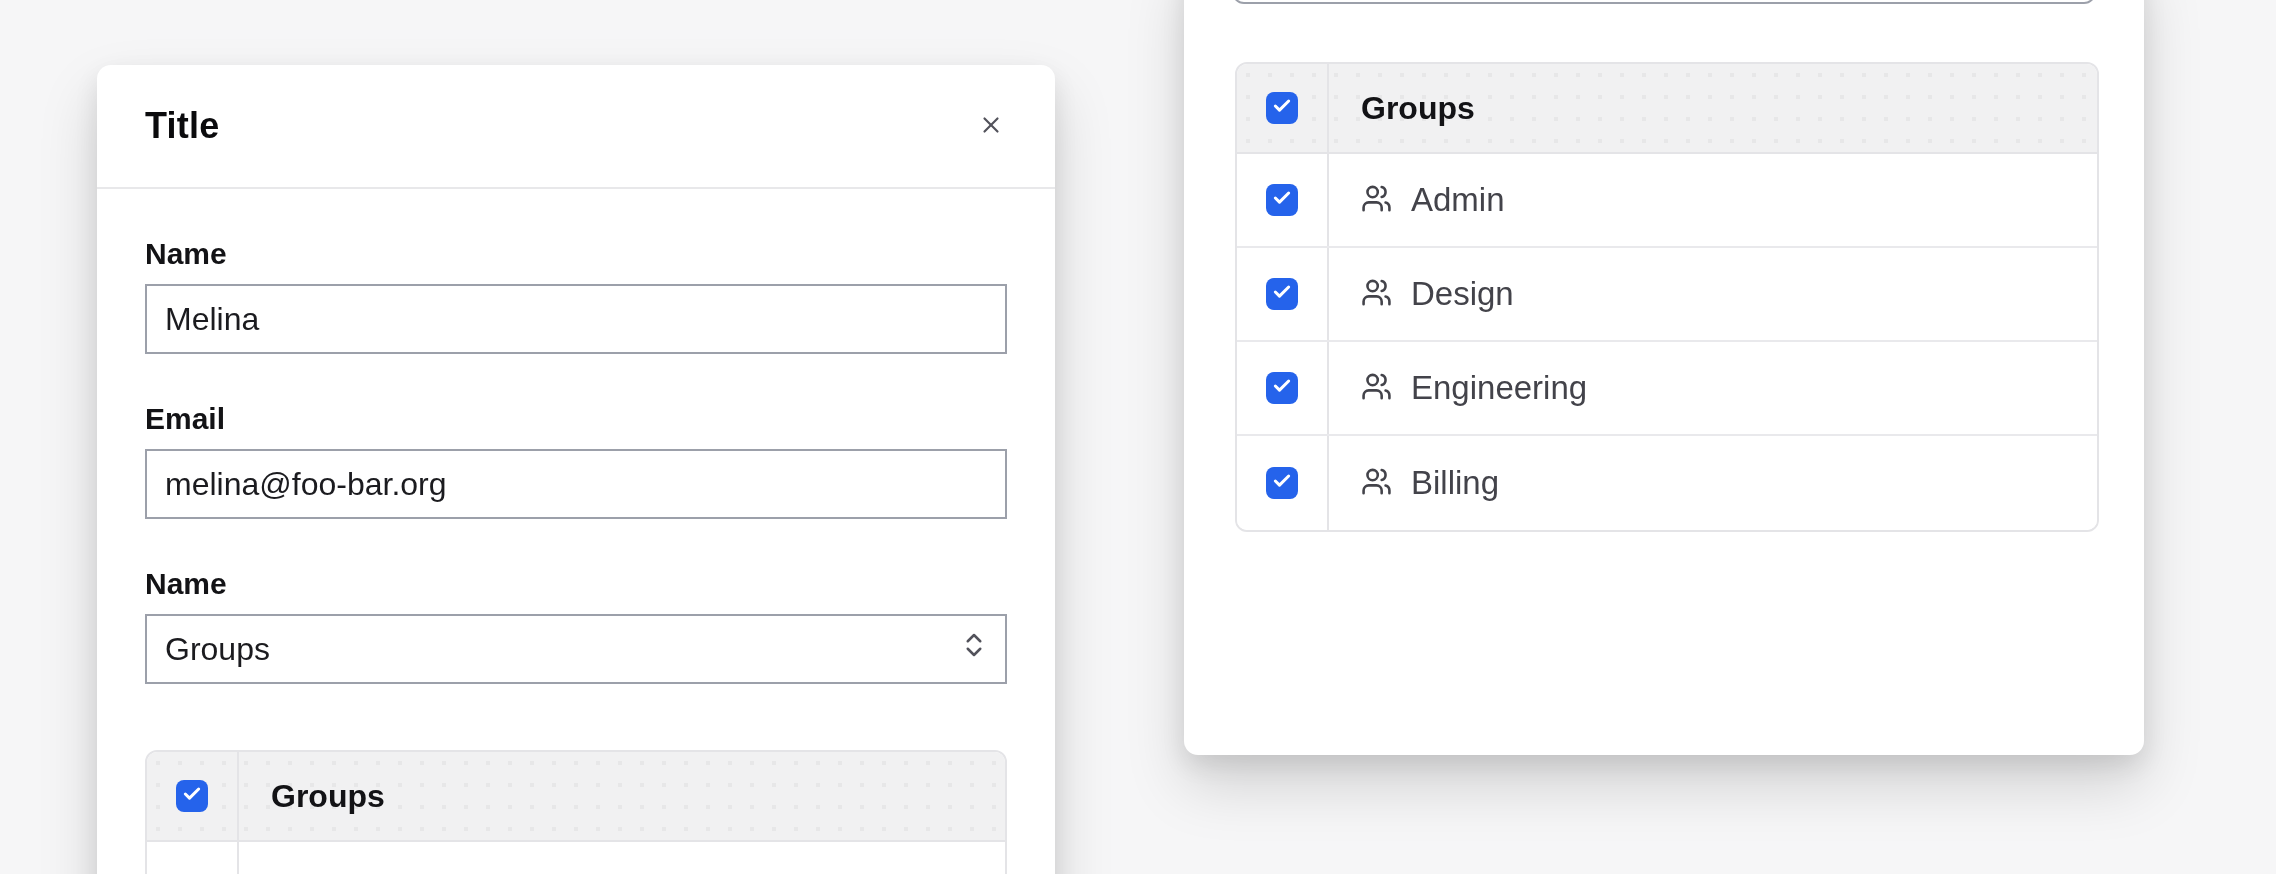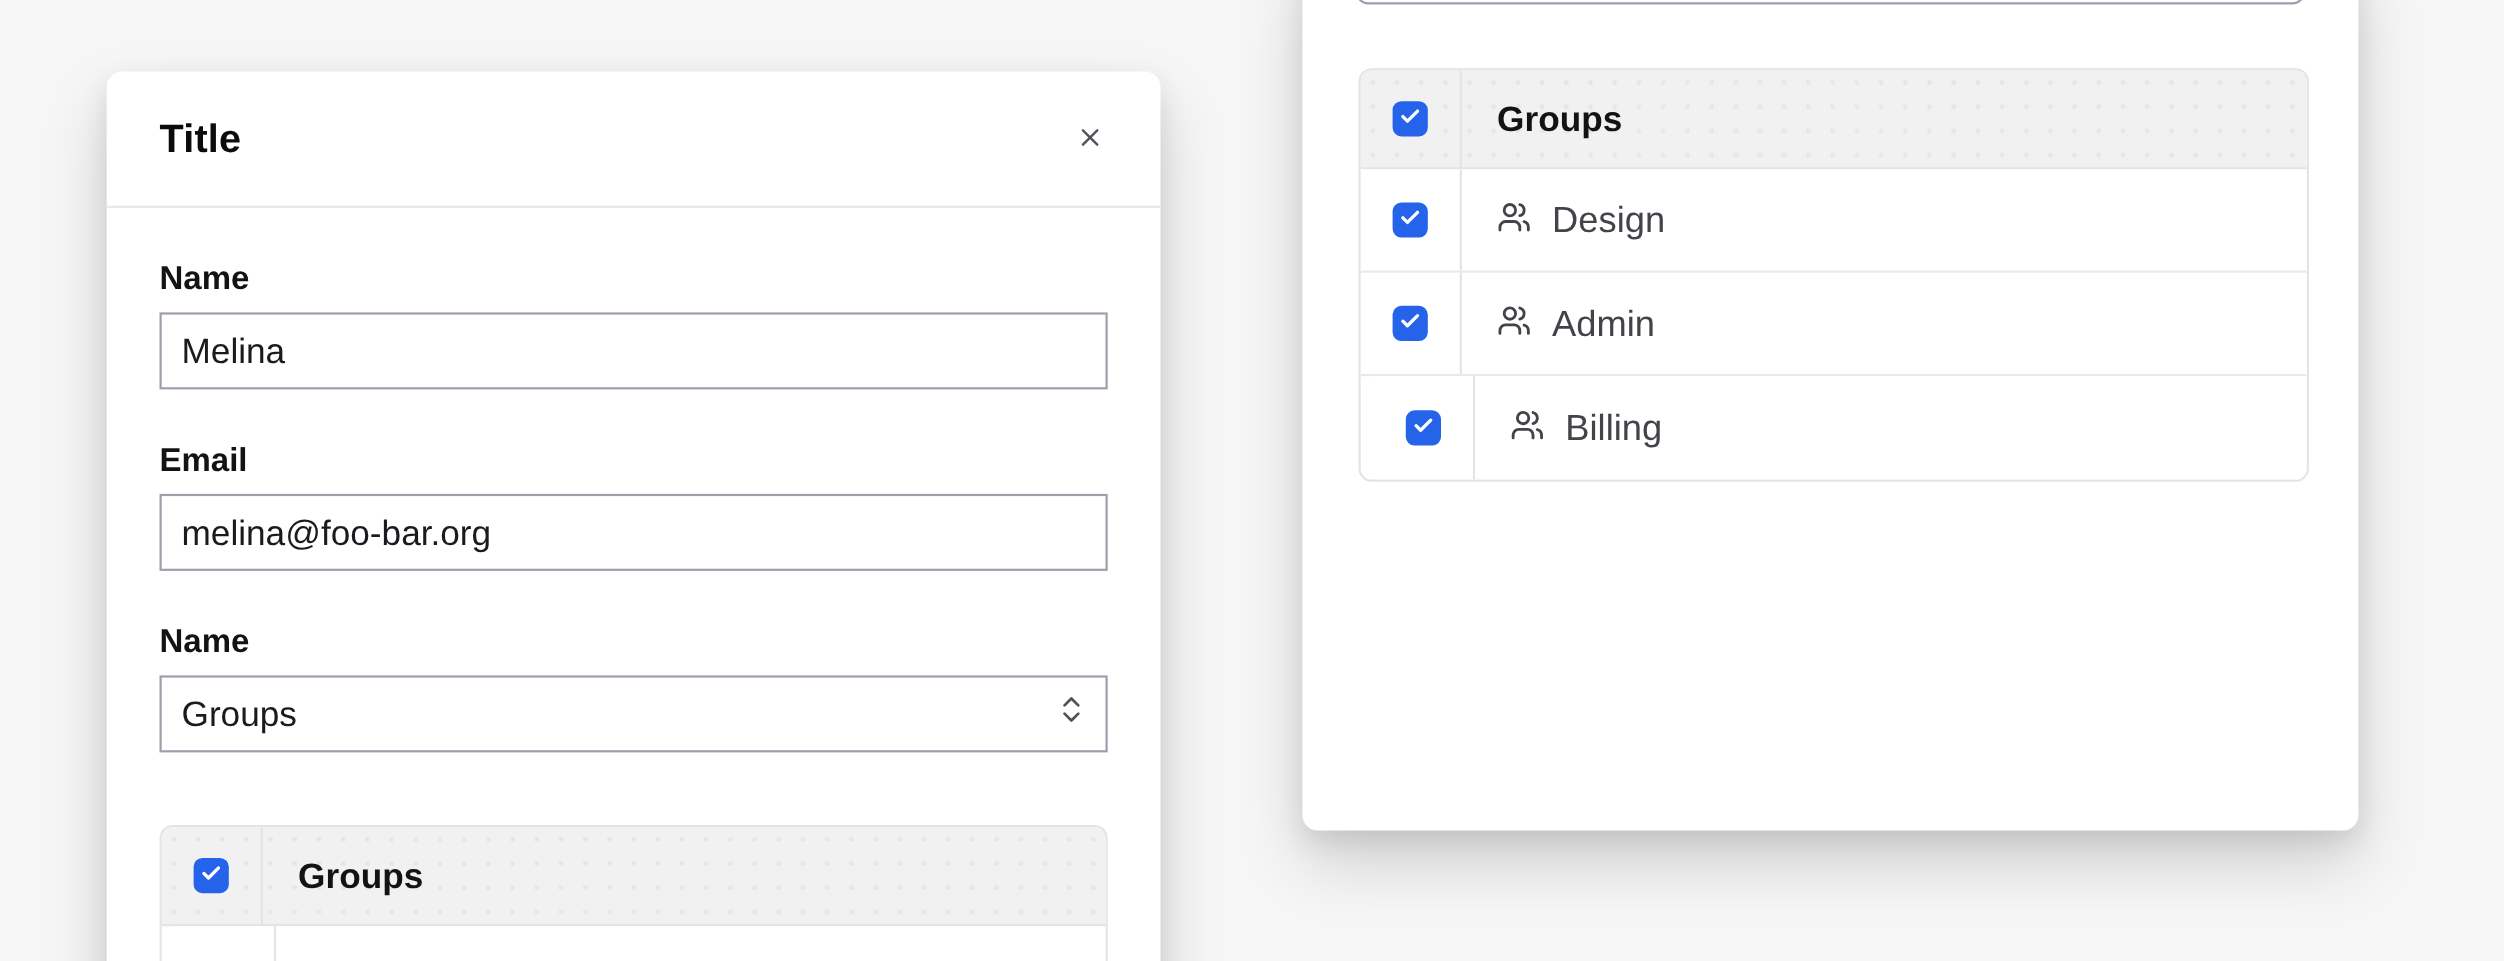--- a/index.html
+++ b/index.html
@@ -68,21 +68,21 @@
     background-color: #f1f1f2;
     background-image: radial-gradient(rgba(0,0,0,0.045) 2.2px, transparent 2.3px);
     background-size: 22px 22px;
     border-bottom: 2px solid #e4e4e7;
   }
   .gt-row {
     display: flex; height: 94px;
     border-bottom: 2px solid #e9e9ec;
     background: #fff;
   }
-  .gt-row:last-child { border-bottom: none; margin-left: 12px; }
+  .gt-row:last-child { border-bottom: none; }
   .cell-check {
     width: 92px; flex: 0 0 92px;
     display: flex; align-items: center; justify-content: center;
     border-right: 2px solid #e4e4e7;
   }
   .cell-main {
     flex: 1;
     display: flex; align-items: center;
     padding-left: 32px; gap: 19px; text-align: center;
   }
@@ -214,21 +214,21 @@
         </div>
         <div class="cell-main">
           <span>
             <svg class="users-ico" viewBox="0 0 24 24" fill="none" stroke="#43434a" stroke-width="2" stroke-linecap="round" stroke-linejoin="round" width="31" height="31">
                 <path d="M16 21v-2a4 4 0 0 0-4-4H6a4 4 0 0 0-4 4v2"></path>
                 <circle cx="9" cy="7" r="4"></circle>
                 <path d="M22 21v-2a4 4 0 0 0-3-3.87"></path>
                 <path d="M16 3.13a4 4 0 0 1 0 7.75"></path>
               </svg>
           </span>
-          <span class="gt-row-label">Design</span>
+          <span class="gt-row-label">Admin</span>
         </div>
       </div>
 
       <div class="gt-row">
         <div class="cell-check">
           <span class="checkbox">
             <span>
               <svg viewBox="0 0 24 24" fill="none" stroke="#ffffff" stroke-width="3.6" stroke-linecap="round" stroke-linejoin="round" width="20" height="20">
                   <polyline points="20 6 9 17 4 12"></polyline>
                 </svg>
@@ -237,42 +237,64 @@
         </div>
         <div class="cell-main">
           <span>
             <svg class="users-ico" viewBox="0 0 24 24" fill="none" stroke="#43434a" stroke-width="2" stroke-linecap="round" stroke-linejoin="round" width="31" height="31">
                 <path d="M16 21v-2a4 4 0 0 0-4-4H6a4 4 0 0 0-4 4v2"></path>
                 <circle cx="9" cy="7" r="4"></circle>
                 <path d="M22 21v-2a4 4 0 0 0-3-3.87"></path>
                 <path d="M16 3.13a4 4 0 0 1 0 7.75"></path>
               </svg>
           </span>
-          <span class="gt-row-label">Admin</span>
-        </div>
-      </div>
-
+          <span class="gt-row-label">Design</span>
+        </div>
+      </div>
 
       <div class="gt-row">
         <div class="cell-check">
           <span class="checkbox">
             <span>
               <svg viewBox="0 0 24 24" fill="none" stroke="#ffffff" stroke-width="3.6" stroke-linecap="round" stroke-linejoin="round" width="20" height="20">
                   <polyline points="20 6 9 17 4 12"></polyline>
                 </svg>
             </span>
           </span>
         </div>
         <div class="cell-main">
           <span>
             <svg class="users-ico" viewBox="0 0 24 24" fill="none" stroke="#43434a" stroke-width="2" stroke-linecap="round" stroke-linejoin="round" width="31" height="31">
                 <path d="M16 21v-2a4 4 0 0 0-4-4H6a4 4 0 0 0-4 4v2"></path>
                 <circle cx="9" cy="7" r="4"></circle>
                 <path d="M22 21v-2a4 4 0 0 0-3-3.87"></path>
                 <path d="M16 3.13a4 4 0 0 1 0 7.75"></path>
               </svg>
           </span>
+          <span class="gt-row-label">Engineering</span>
+        </div>
+      </div>
+
+      <div class="gt-row">
+        <div class="cell-check">
+          <span class="checkbox">
+            <span>
+              <svg viewBox="0 0 24 24" fill="none" stroke="#ffffff" stroke-width="3.6" stroke-linecap="round" stroke-linejoin="round" width="20" height="20">
+                  <polyline points="20 6 9 17 4 12"></polyline>
+                </svg>
+            </span>
+          </span>
+        </div>
+        <div class="cell-main">
+          <span>
+            <svg class="users-ico" viewBox="0 0 24 24" fill="none" stroke="#43434a" stroke-width="2" stroke-linecap="round" stroke-linejoin="round" width="31" height="31">
+                <path d="M16 21v-2a4 4 0 0 0-4-4H6a4 4 0 0 0-4 4v2"></path>
+                <circle cx="9" cy="7" r="4"></circle>
+                <path d="M22 21v-2a4 4 0 0 0-3-3.87"></path>
+                <path d="M16 3.13a4 4 0 0 1 0 7.75"></path>
+              </svg>
+          </span>
           <span class="gt-row-label">Billing</span>
         </div>
       </div>
     </div>
   </div>
 </div>
 
 </body></html>

